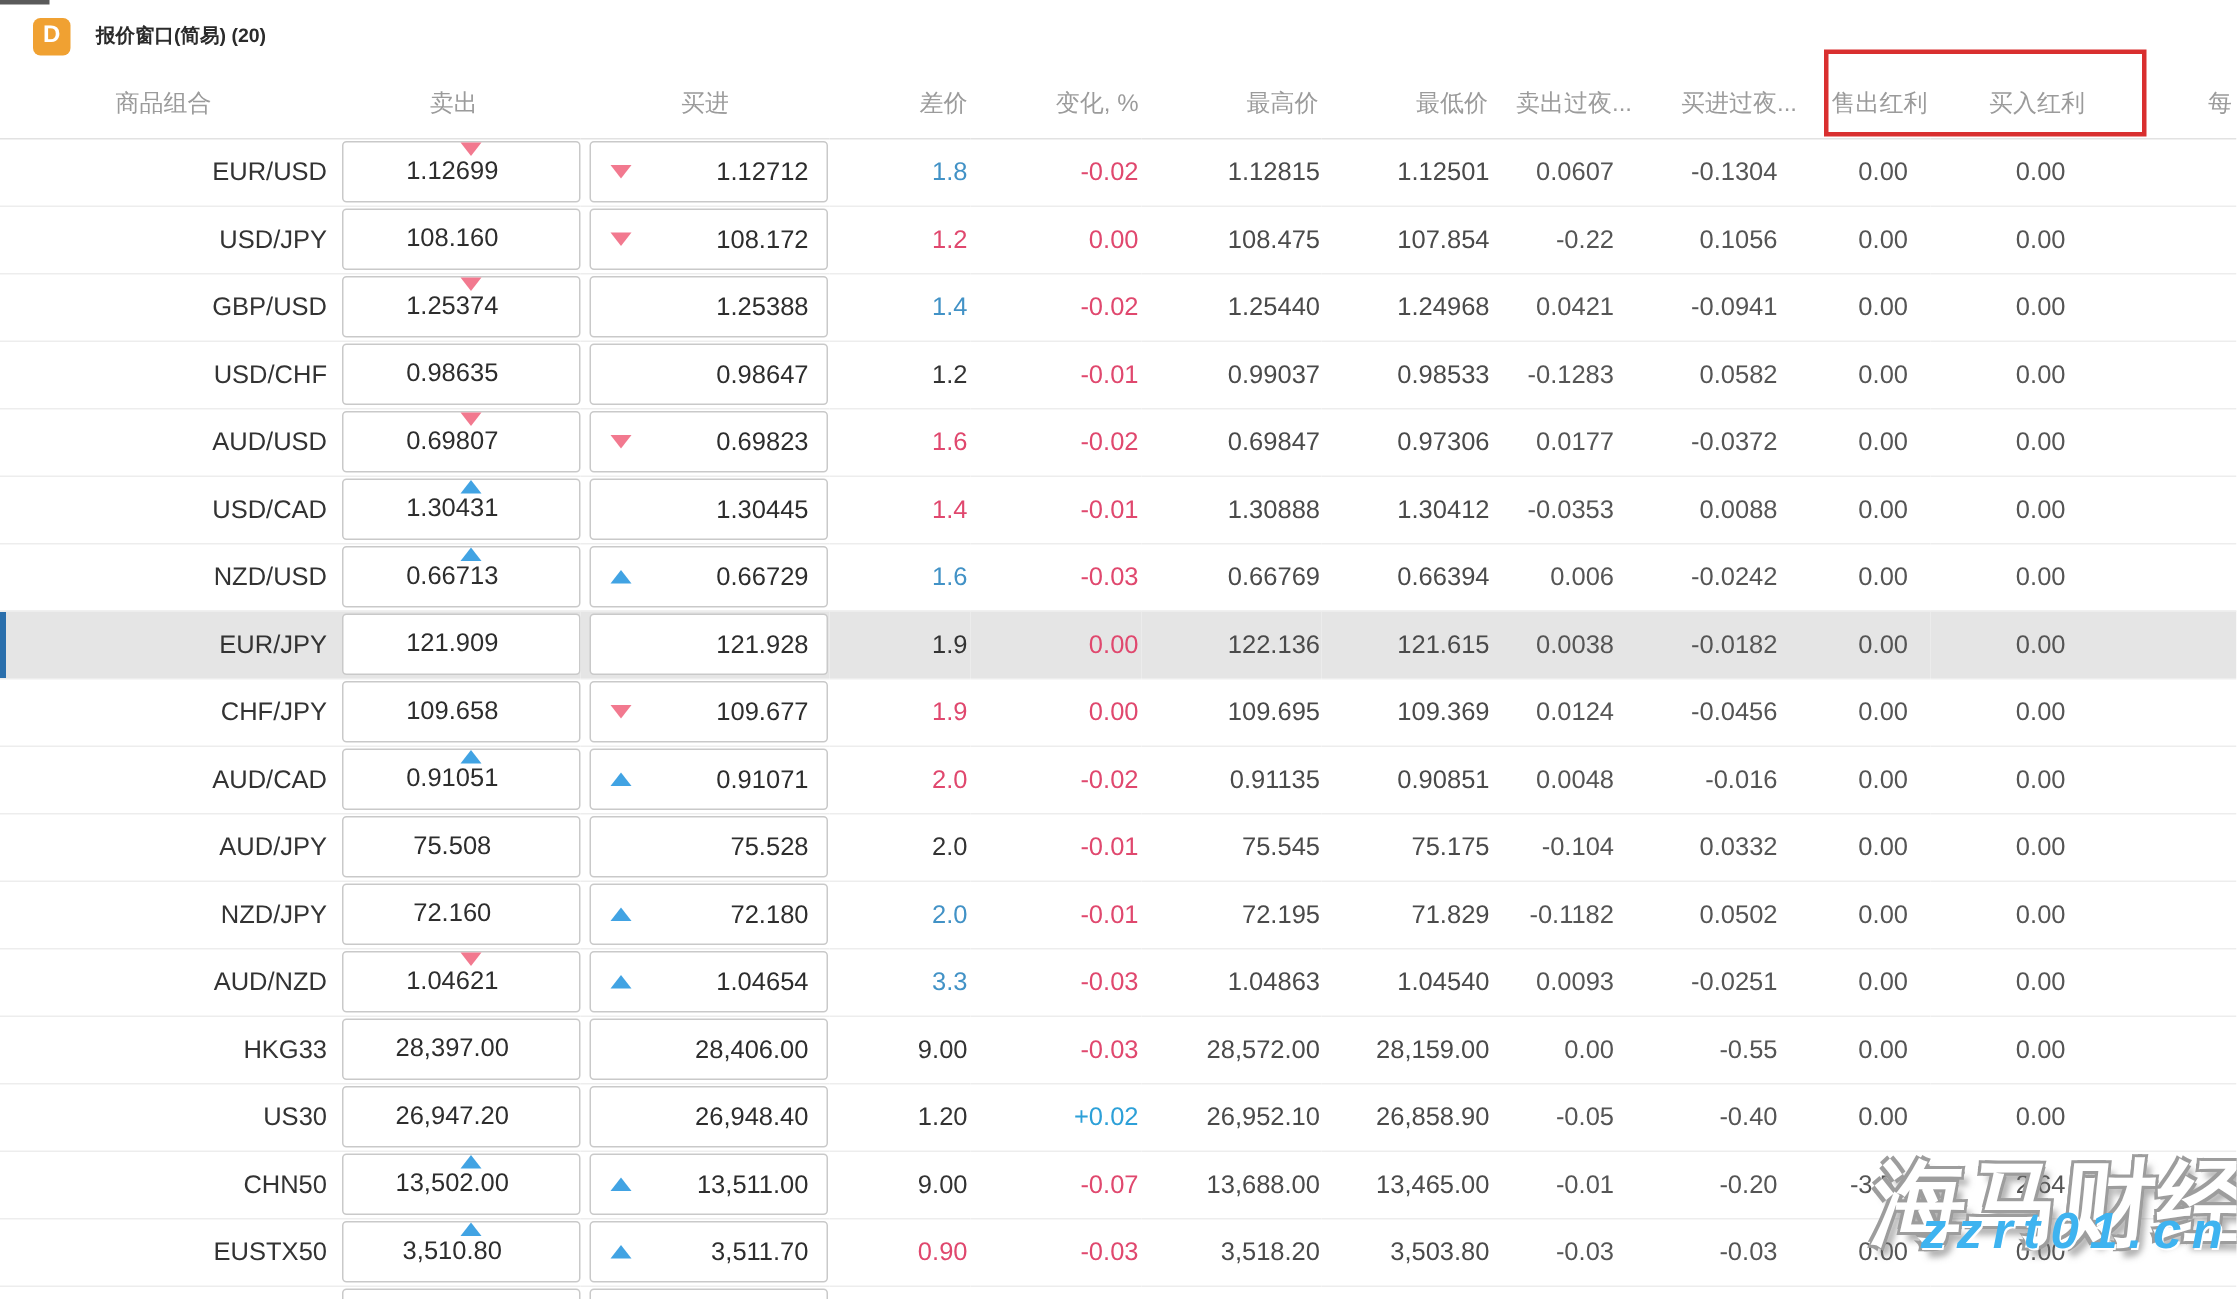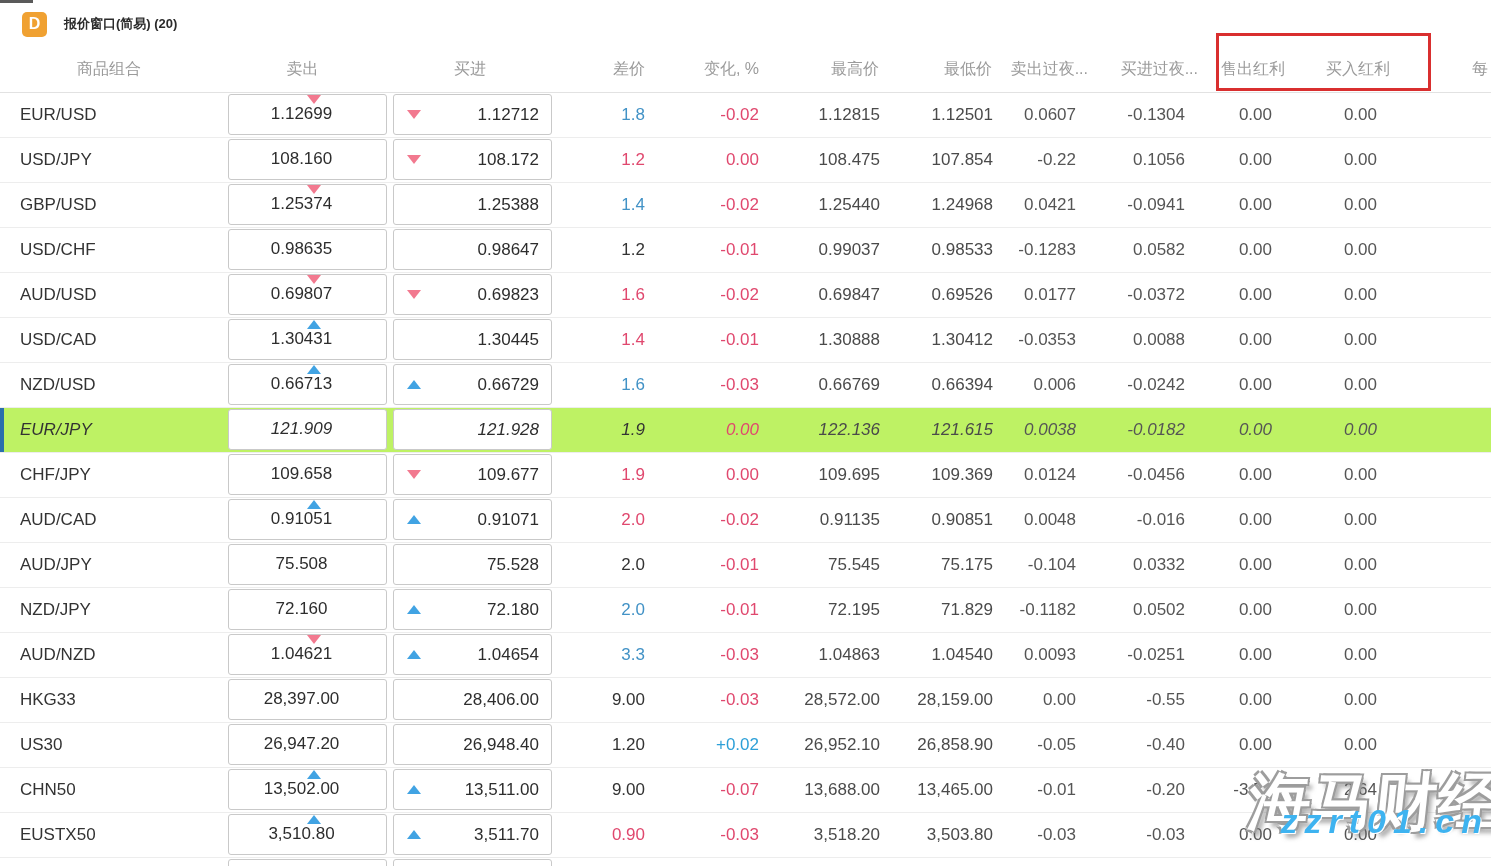--- a/index.html
+++ b/index.html
@@ -30,21 +30,21 @@
   thead th { height: 44px; font-weight: normal; color: #9b9b9b; font-size: 16px;
     border-bottom: 1px solid #e2e2e2; vertical-align: middle; white-space: nowrap; overflow: hidden; }
   th.c-symbol, th.c-sell, th.c-buy { text-align: center; }
   th.c-spread, th.c-change, th.c-high, th.c-low,
   th.c-sellov, th.c-buyov, th.c-selldiv, th.c-buydiv { text-align: right; padding-right: 2px; }
   th.c-extra { text-align: left; padding-left: 80px; }
 
   tbody tr { height: 45px; }
   tbody td { height: 45px; border-bottom: 1px solid #ededed; font-size: 17px; color: #4a4a4a;
     vertical-align: middle; white-space: nowrap; }
-  td.c-symbol { padding-left: 20px; color: #333; }
+  td.c-symbol { padding-left: 20px; color: #333; text-align: right; }
   td.c-spread  { text-align: right; padding-right: 2px; }
   td.c-change  { text-align: right; padding-right: 2px; }
   td.c-high    { text-align: right; padding-right: 1px; }
   td.c-low     { text-align: right; padding-right: 1px; }
   td.c-sellov  { text-align: right; padding-right: 14px; color: #555; }
   td.c-buyov   { text-align: right; padding-right: 15px; color: #555; }
   td.c-selldiv { text-align: right; padding-right: 15px; color: #555; }
   td.c-buydiv  { text-align: right; padding-right: 15px; color: #555; }
 
   .pricebox { height: 41px; border: 1px solid #c9c9c9; border-radius: 3px; background: #fff;
@@ -56,21 +56,21 @@
   .arrow-up   { border-bottom: 9px solid #41a3e3; }
   .arrow-none { border-top: 9px solid transparent; visibility: hidden; }
   .pval { flex: 1; text-align: right; padding-right: 12px; font-size: 17px; color: #2d2d2d; }
 
   .sc-blue { color: #4292c6; }
   .sc-red  { color: #e0486e; }
   .sc-dark { color: #333; }
   .cc-red  { color: #e0486e; }
   .cc-blue { color: #2da0d8; }
 
-  tr.highlighted td { background: #bef264; font-style: italic; }
+  tr.highlighted td { background: #e5e5e5; }
   tr.highlighted td.c-symbol { box-shadow: inset 4px 0 0 #2a6fac; }
 
   tr.partial td { border-bottom: none; }
 
   .highlight-box { position: absolute; left: 1216px; top: 33px; width: 215px; height: 58px;
     border: 3px solid #d92f2f; z-index: 6; pointer-events: none; }
 
   .wm-brand { position: absolute; top: 760px; right: -10px; z-index: 10; font-size: 62px; font-weight: bold;
     color: #fff; white-space: nowrap; transform: skewX(-6deg); letter-spacing: 1px;
     text-shadow: -2px -2px 0 #9d9d9d, 2px -2px 0 #9d9d9d, -2px 2px 0 #9d9d9d, 2px 2px 0 #9d9d9d, 5px 6px 4px rgba(110,110,110,0.55); }
@@ -226,21 +226,21 @@
     </td>
     <td class="c-buy">
       <div class="pricebox">
         <span class="arrow buy-arrow arrow-down"></span>
         <span class="pval buy-val">0.69823</span>
       </div>
     </td>
     <td class="c-spread"><span class="spread-val sc-red">1.6</span></td>
     <td class="c-change"><span class="change-val cc-red">-0.02</span></td>
     <td class="c-high"><span class="high-val">0.69847</span></td>
-    <td class="c-low"><span class="low-val">0.69526</span></td>
+    <td class="c-low"><span class="low-val">0.97306</span></td>
     <td class="c-sellov"><span class="sellov-val">0.0177</span></td>
     <td class="c-buyov"><span class="buyov-val">-0.0372</span></td>
     <td class="c-selldiv"><span class="selldiv-val">0.00</span></td>
     <td class="c-buydiv"><span class="buydiv-val">0.00</span></td>
     <td class="c-extra"></td>
   </tr>
       <tr class="row">
     <td class="c-symbol"><span class="sym">USD/CAD</span></td>
     <td class="c-sell">
       <div class="pricebox">

